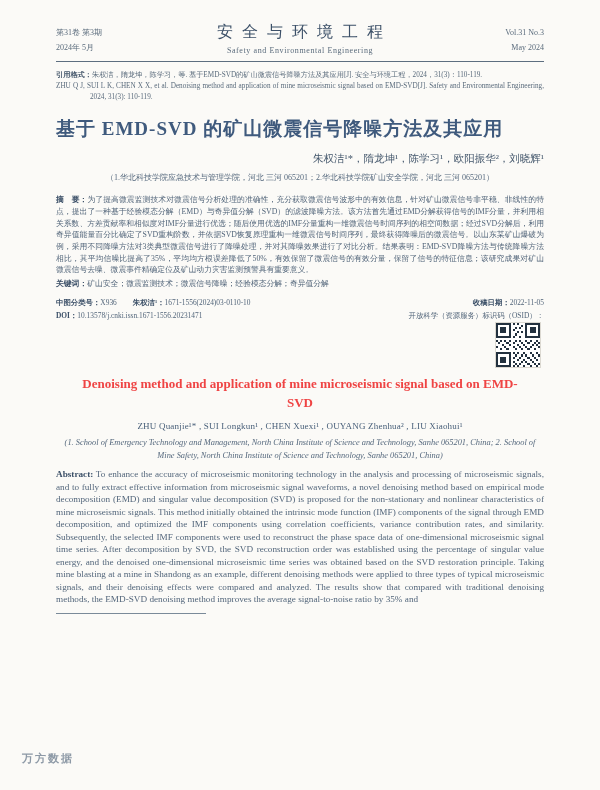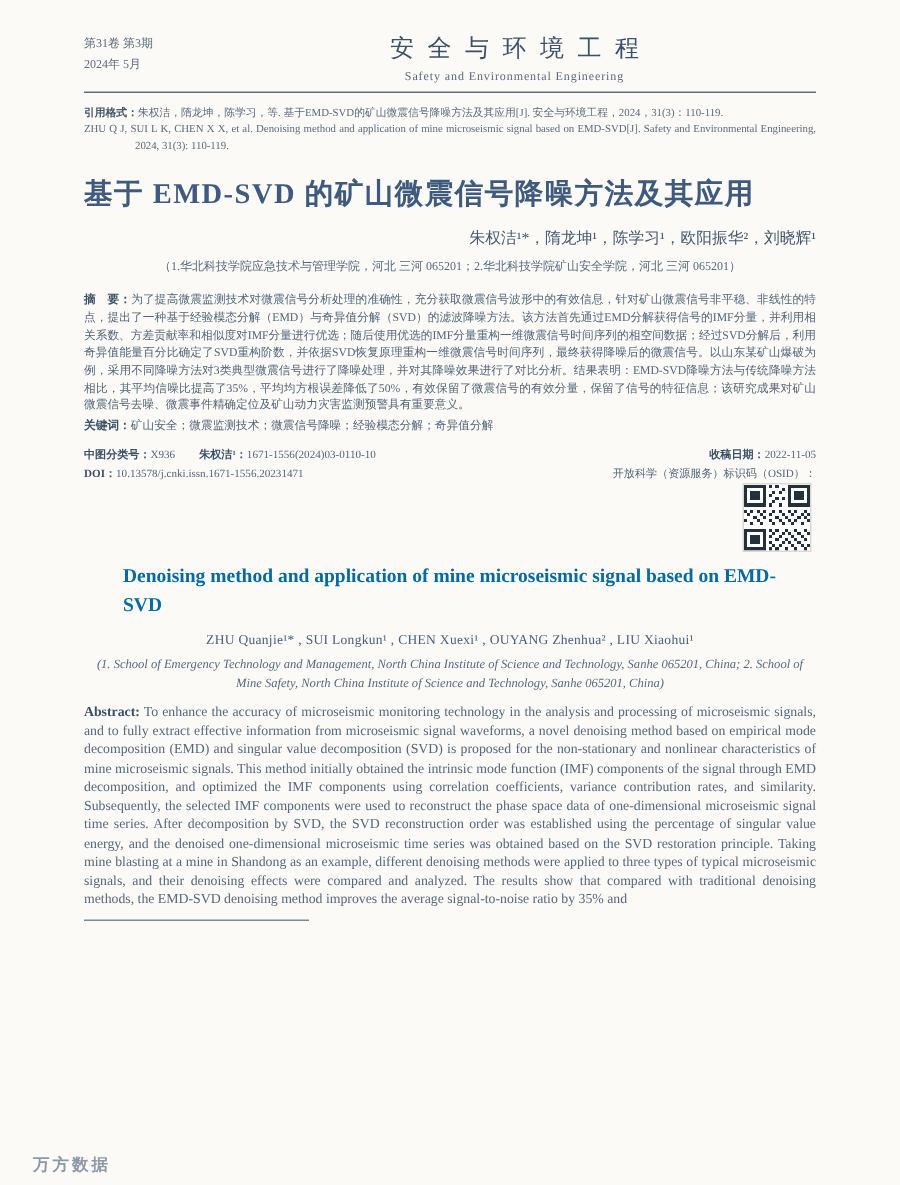--- a/index.html
+++ b/index.html
@@ -4,21 +4,21 @@
 <style>
   * { margin:0; padding:0; box-sizing:border-box; }
   html,body { background:#e9e9e6; }
   .page{
     width:600px; height:790px; margin:0 auto; position:relative; overflow:hidden;
     background:#fbfaf7; color:#52657a;
     font-family:"Liberation Serif","DejaVu Serif",serif;
     padding:22px 56px 10px;
   }
   
-  .journal-header{ display:flex; justify-content:space-between; align-items:flex-start;
+  .journal-header{ display:flex; justify-content:space-between; align-items:flex-end;
     border-bottom:1.6px solid #5d6e80; padding-bottom:6px; }
   .jh-side{ font-size:8px; line-height:1.8; color:#5a6b7c; width:86px; }
   .jh-side.right{ text-align:right; }
   .jh-center{ text-align:center; flex:1; }
   .jh-cn{ font-size:16px; font-weight:normal; letter-spacing:9px; padding-left:9px; color:#3c5068; }
   .jh-en{ font-size:8px; margin-top:3px; letter-spacing:.6px; color:#5a6b7c; }
   
   .citation{ margin-top:8px; font-size:7.2px; line-height:1.55; color:#5a6b7c; }
   .citation .hang{ padding-left:34px; text-indent:-34px; text-align:justify; }
   .citation b{ color:#44566a; font-weight:bold; }
@@ -32,47 +32,51 @@
   .abstract-cn b,.kw-cn b,.meta b{ color:#3c5068; font-weight:bold; }
   .kw-cn{ margin-top:2px; font-size:7.8px; line-height:1.5; text-align:justify; }
   
   .meta{ margin-top:6px; font-size:7.4px; line-height:1.8; }
   .meta-line{ display:flex; align-items:baseline; }
   .meta-line .gap{ margin-left:16px; }
   .meta-line .push{ margin-left:auto; }
   .qr-line{ display:flex; justify-content:flex-end; padding-right:4px; margin-top:1px; }
   .qr{ width:44px; height:44px; background:#fff; outline:1px solid #dcd9d2; }
   
-  .title-en{ margin-top:8px; text-align:left; font-size:13px; font-weight:bold;
-    line-height:1.45; color:#0369a1; padding:0 26px; }
+  .title-en{ margin-top:8px; text-align:center; font-size:13px; font-weight:bold;
+    line-height:1.45; color:#ef4444; padding:0 26px; }
   .authors-en{ margin-top:8px; text-align:center; font-size:9px; color:#49607a; letter-spacing:.2px; }
   .affil-en{ margin-top:5px; text-align:center; font-style:italic; font-size:8.4px;
     line-height:1.55; color:#55687d; padding:0 8px; }
   .abstract-en{ margin-top:6px; font-size:9.2px; line-height:1.36; text-align:justify; color:#54677c; }
   .abstract-en b{ color:#3c5068; }
   
   .foot-divider{ margin-top:7px; width:150px; border-top:1px solid #7a8a99; }
   .footnotes{ margin-top:3px; font-size:7px; line-height:1.5; color:#5a6b7c; }
   .footnotes .hang{ padding-left:30px; text-indent:-30px; text-align:justify; }
-  .watermark{ position:absolute; left:22px; bottom:6px; font-size:11px; font-weight:bold;
+  .watermark{ position:absolute; left:22px; bottom:24px; font-size:11px; font-weight:bold;
     letter-spacing:2px; color:#8d99a6; }
 </style>
 </head>
 <body>
 
 <div class="page">
 
   <div class="journal-header">
     <div class="jh-side">
       <div>第31卷 第3期</div>
       <div>2024年  5月</div>
     </div>
     <div class="jh-center">
       <div class="jh-cn">安全与环境工程</div>
       <div class="jh-en">Safety and Environmental Engineering</div>
+    </div>
+    <div class="jh-side right">
+      <div>Vol.31  No.3</div>
+      <div>May   2024</div>
     </div>
   </div>
 
   <div class="citation">
     <div class="hang">
       <b>引用格式：</b><span>朱权洁，隋龙坤，陈学习，等. 基于EMD-SVD的矿山微震信号降噪方法及其应用[J]. 安全与环境工程，2024，31(3)：110-119.</span>
     </div>
     <div class="hang">
       <span>ZHU Q J, SUI L K, CHEN X X, et al. Denoising method and application of mine microseismic signal based on EMD-SVD[J]. Safety and Environmental Engineering, 2024, 31(3): 110-119.</span>
     </div>

